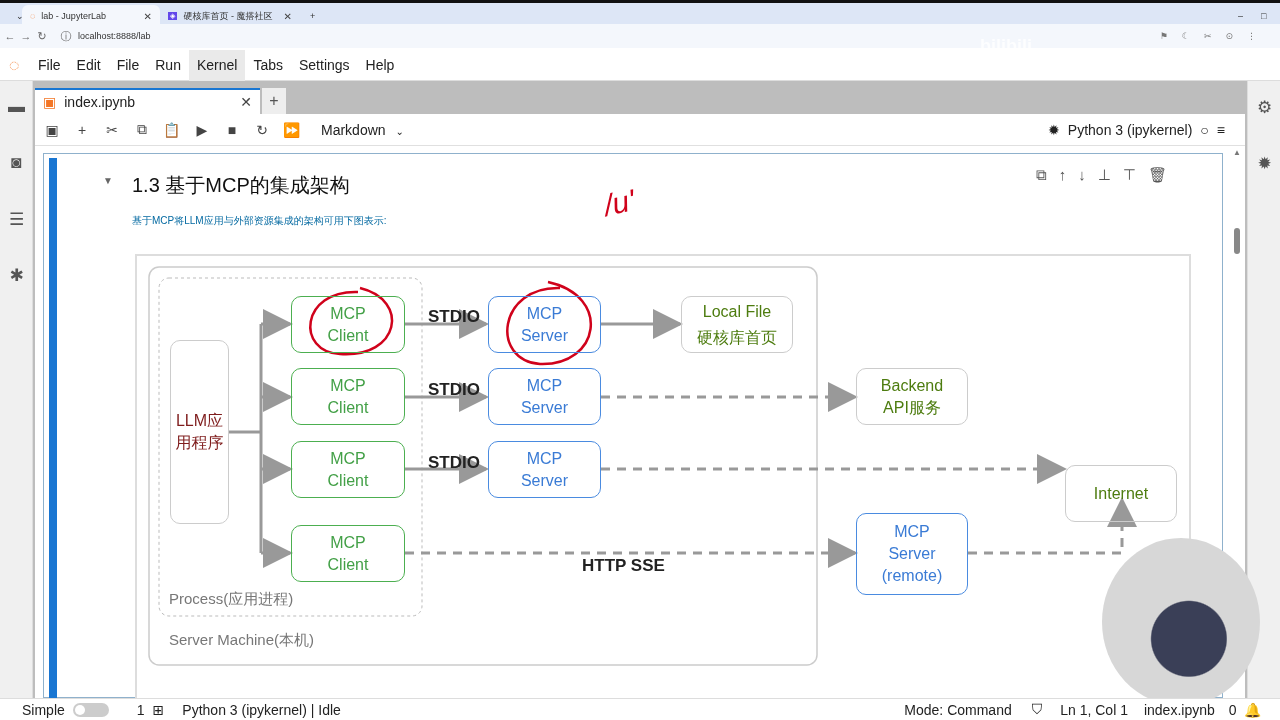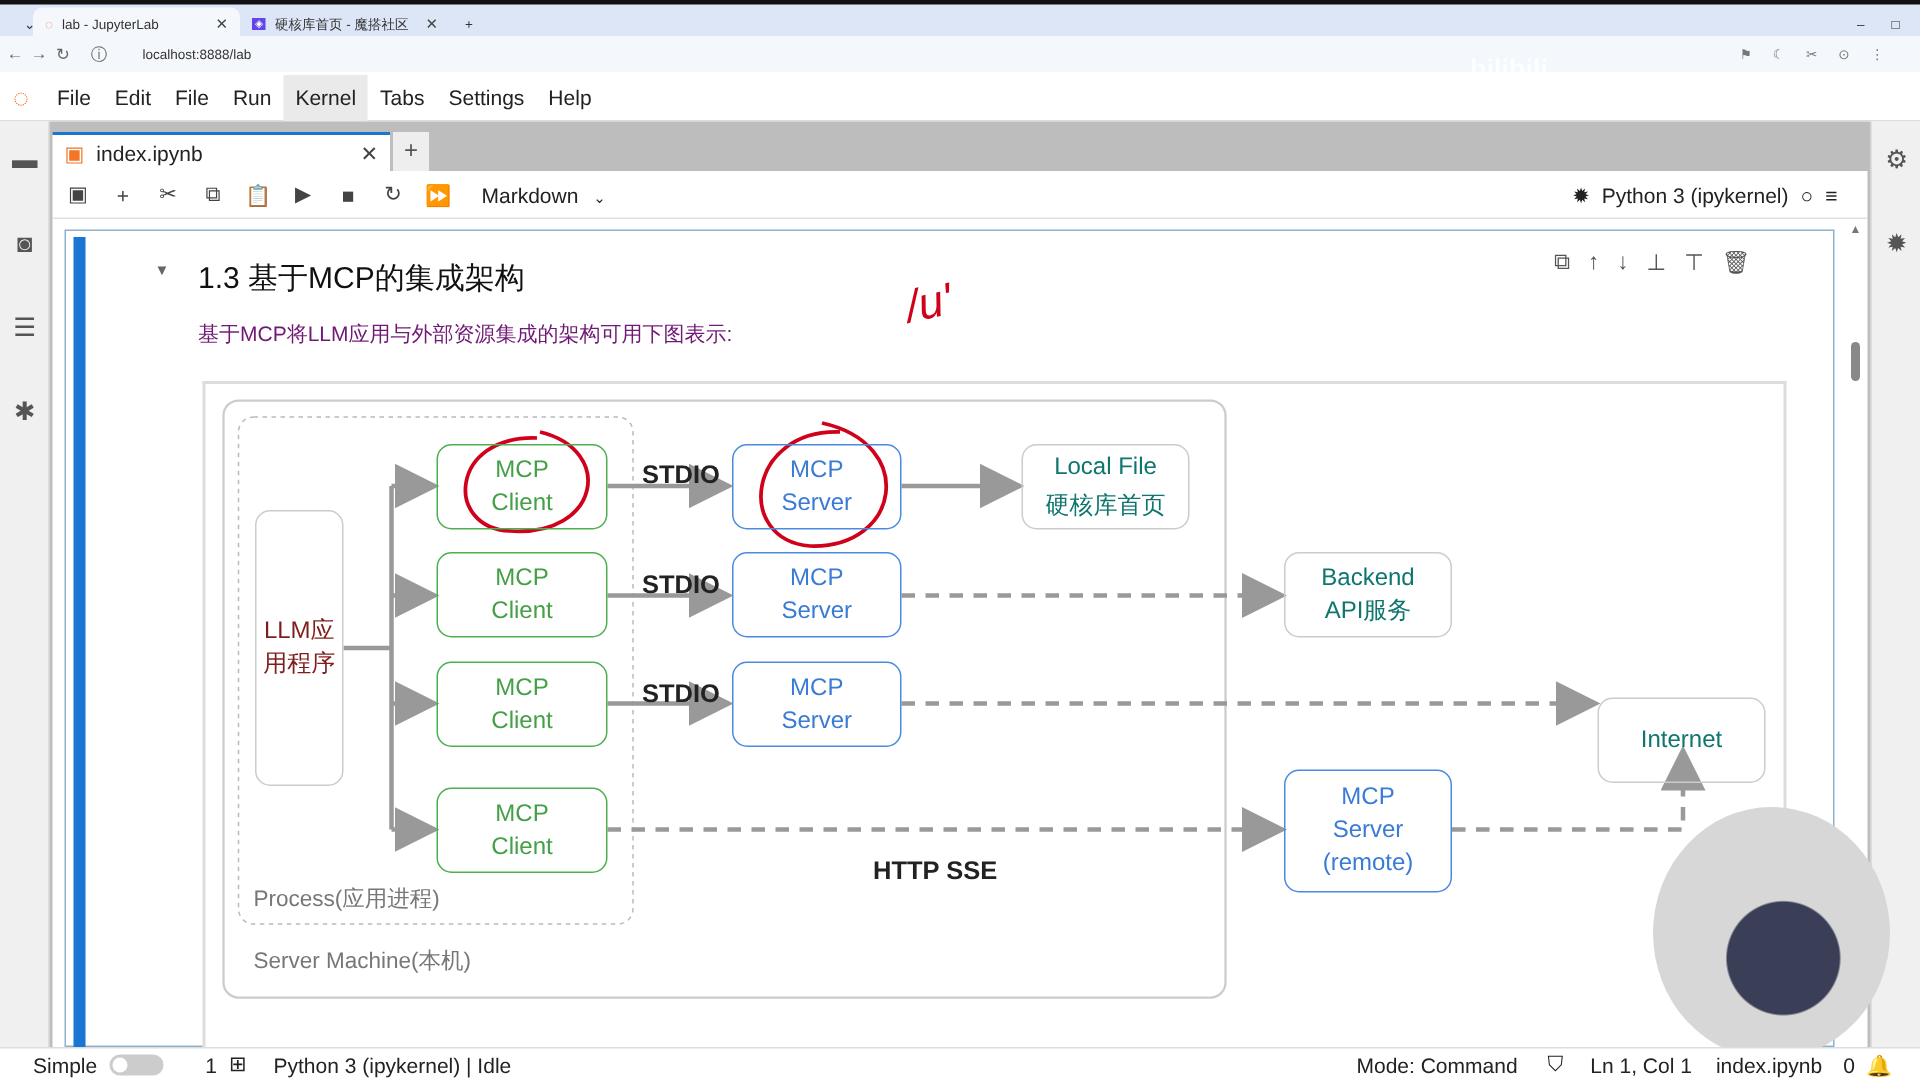--- a/index.html
+++ b/index.html
@@ -24,30 +24,30 @@
 #newtab{left:262px;top:88px;width:24px;height:26px;background:#eee;text-align:center;line-height:26px;font-size:16px;color:#555}
 #nbpanel{left:35px;top:114px;width:1210px;height:584px;background:#fff}
 #toolbar{left:35px;top:114px;width:1210px;height:32px;display:flex;align-items:center;border-bottom:1px solid #e0e0e0}
 .tb{width:30px;text-align:center;font-size:14px;color:#444}
 #celltype{margin-left:14px;font-size:14px;color:#222}
 #kernelinfo{position:absolute;right:20px;top:0;height:32px;display:flex;align-items:center;gap:8px;font-size:14px;color:#222}
 #cellwrap{left:43px;top:153px;width:1180px;height:545px;border:1px solid #8fb1cc;background:#fff}
 #cellbar{left:49px;top:158px;width:8px;height:540px;background:#1976d2}
 #collapse{left:103px;top:175px;font-size:10px;color:#666}
 #heading{left:132px;top:172px;font-size:20px;color:#111}
-#desc{left:132px;top:214px;font-size:14px;color:#701a75}
+#desc{left:132px;top:214px;font-size:10px;color:#0369a1}
 #cellactions{left:1036px;top:166px;display:flex;gap:12px;font-size:15px;color:#555}
 #scroll{left:1234px;top:228px;width:6px;height:26px;background:#888;border-radius:3px}
 #scrollup{left:1233px;top:148px;font-size:8px;color:#777}
 
 #diagramframe{left:135px;top:254px;width:1056px;height:444px;border:2px solid #ddd;border-bottom:none;background:#fff}
 .box{position:absolute;border-radius:10px;display:flex;flex-direction:column;align-items:center;justify-content:center;text-align:center;font-size:16px;line-height:22px}
 .client{border:1.5px solid #4caf50;color:#43a047}
 .server{border:1.5px solid #4a8be0;color:#3a7bd5}
-.ext{border:1.5px solid #ccc;color:#0f766e}
+.ext{border:1.5px solid #ccc;color:#4d7c0f}
 .lbl{position:absolute;font-size:17px;font-weight:bold;color:#222}
 
 #statusbar{left:0;top:698px;width:1280px;height:22px;background:#fff;border-top:1px solid #ddd;display:flex;align-items:center;font-size:14px;color:#222}
 #toggle{width:36px;height:14px;background:#ccc;border-radius:7px;position:relative;margin:0 12px 0 8px}
 #toggle::after{content:"";position:absolute;left:2px;top:2px;width:10px;height:10px;border-radius:50%;background:#fff}
 #webcam{left:1102px;top:538px;width:158px;height:168px;border-radius:50%;background:radial-gradient(circle at 55% 60%,#3a3f57 0 28%,#d7d7d7 29% 100%);overflow:hidden}
 #watermark{left:980px;top:36px;font-size:18px;color:rgba(255,255,255,0.8);font-weight:bold}
 </style>
 </head>
 <body>
@@ -69,21 +69,21 @@
     <span>–</span>
     <span>□</span>
 
   </div>
 </div>
 <div id="addrbar" class="abs">
   <span class="navbtn" style="margin-left:2px">←</span>
   <span class="navbtn">→</span>
   <span class="navbtn">↻</span>
   <span class="navbtn" style="margin-left:8px">ⓘ</span>
-  <span style="margin-left:21px">localhost:8888/lab</span>
+  <span style="margin-left:4px">localhost:8888/lab</span>
   <span style="margin-left:auto;margin-right:10px;letter-spacing:14px;color:#777">⚑☾✂⊙⋮</span>
 </div>
 <div id="watermark" class="abs">bilibili</div>
 
 <div id="menubar" class="abs">
   <span style="width:28px;text-align:center;color:#f37626;font-size:18px">◌</span>
   <span class="menuitem" style="margin-left:2px">File</span>
   <span class="menuitem">Edit</span>
   <span class="menuitem">File</span>
   <span class="menuitem">Run</span>
@@ -228,21 +228,21 @@
   <span>Backend</span>
     <span>API服务</span>
 </div>
 <div class="box ext" style="left:1065px;top:465px;width:112px;height:57px">
   <span>Internet</span>
 </div>
 
 <div class="lbl" style="left:428px;top:307px">STDIO</div>
 <div class="lbl" style="left:428px;top:380px">STDIO</div>
 <div class="lbl" style="left:428px;top:453px">STDIO</div>
-<div class="lbl" style="left:582px;top:571px">HTTP SSE</div>
+<div class="lbl" style="left:582px;top:556px">HTTP SSE</div>
 
 <div class="abs" style="left:169px;top:590px;font-size:15px;color:#777">Process(应用进程)</div>
 <div class="abs" style="left:169px;top:631px;font-size:15px;color:#777">Server Machine(本机)</div>
 
 <div id="webcam" class="abs"></div>
 
 <div id="statusbar" class="abs">
   <span style="margin-left:22px">Simple</span>
   <span id="toggle"></span>
   <span style="margin-left:16px">1</span>

